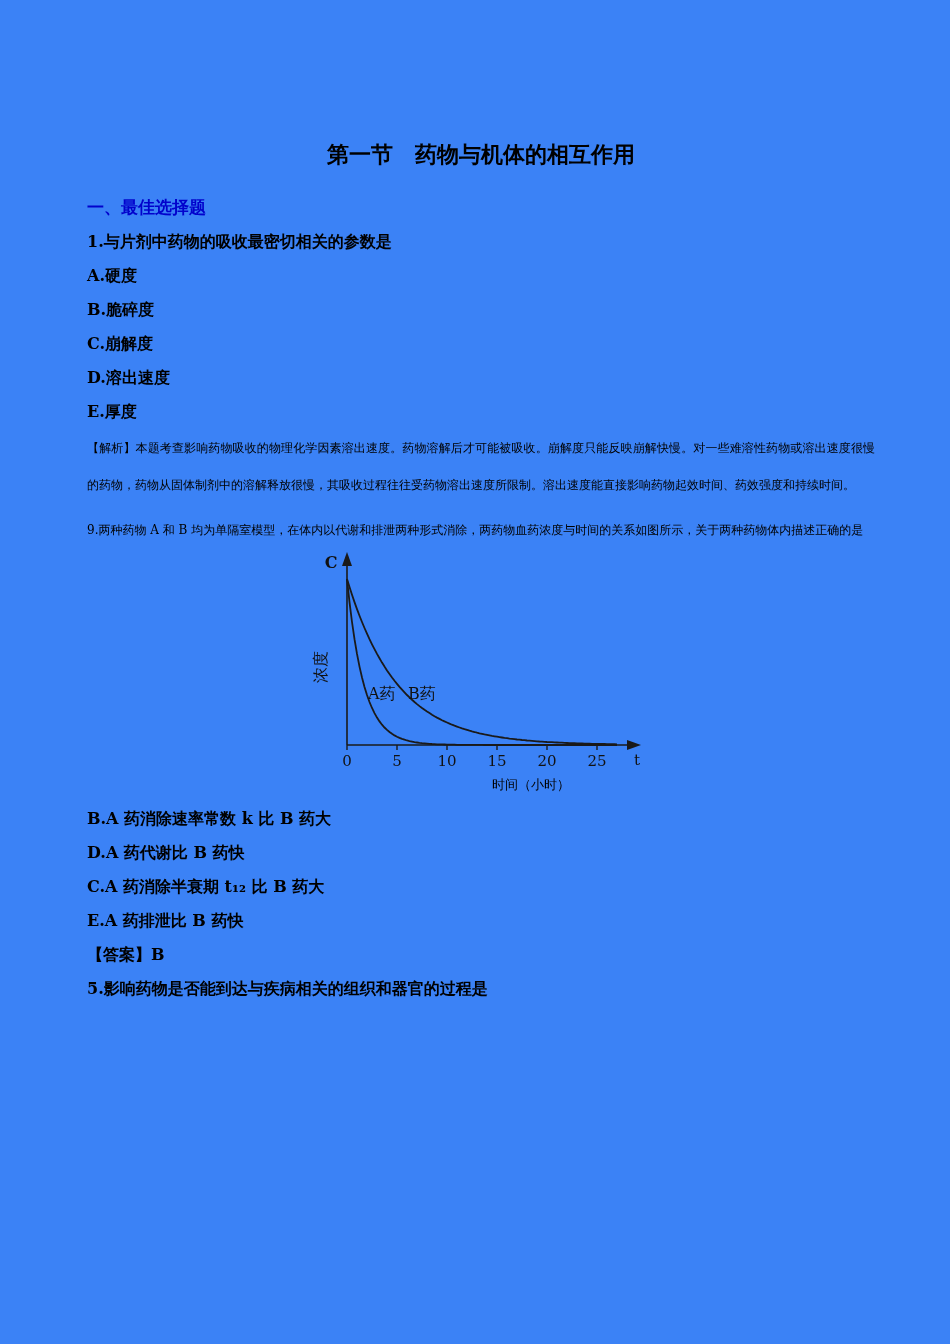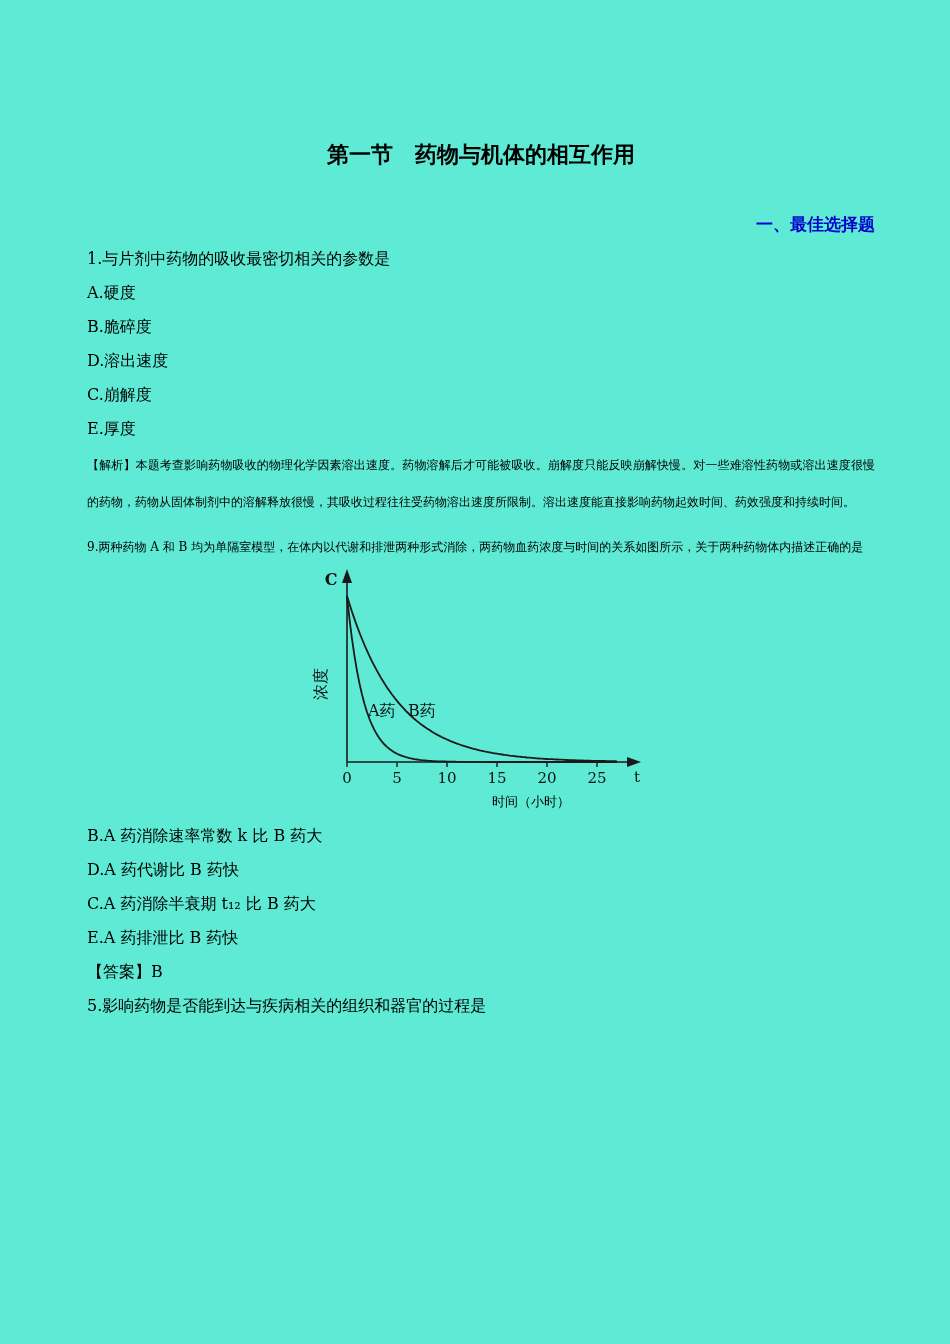--- a/index.html
+++ b/index.html
@@ -1,29 +1,29 @@
 <!DOCTYPE html>
 <html><head>
 <meta charset="utf-8">
 <style>
   html,body{margin:0;padding:0;background:#ffffff;}
   .page{
-    width:950px;height:1344px;background:#5eead4;color:#000;
+    width:950px;height:1344px;background:#3b82f6;color:#000;
     font-family:"DejaVu Serif","Liberation Serif",serif;
     box-sizing:border-box;padding:140px 75px 0 87px;overflow:hidden;
   }
   .doc-title{
     text-align:center;font-size:22px;font-weight:bold;
     line-height:28px;margin:0;
   }
   .section-heading{
     font-size:17px;font-weight:bold;line-height:22px;
-    margin:45px 0 0 0;color:#0202cc;text-align:right;
+    margin:28px 0 0 0;color:#0202cc;
   }
-  .line{font-size:16px;line-height:21px;margin:13px 0 0 0;}
+  .line{font-size:16px;line-height:21px;margin:13px 0 0 0;font-weight:bold;}
   .para{
     font-size:12px;line-height:37px;margin:8px 0 0 0;
     text-align:justify;
   }
   .chart-wrap{margin:0 0 0 213px;width:350px;height:225px;}
   .chart-wrap svg{display:block;}
   .chart-wrap text{font-family:"DejaVu Serif","Liberation Serif",serif;fill:#111;}
   .chart-caption{
     font-size:13px;line-height:21px;margin:0 0 8px 0;
     padding-left:100px;text-align:center;
@@ -34,22 +34,22 @@
 
 <div class="page">
 
   <h1 class="doc-title">第一节　药物与机体的相互作用</h1>
 
   <h2 class="section-heading">一、最佳选择题</h2>
 
   <p class="line">1.与片剂中药物的吸收最密切相关的参数是</p>
   <p class="line">A.硬度</p>
   <p class="line">B.脆碎度</p>
+  <p class="line">C.崩解度</p>
   <p class="line">D.溶出速度</p>
-  <p class="line">C.崩解度</p>
   <p class="line">E.厚度</p>
   <p class="para">【解析】本题考查影响药物吸收的物理化学因素溶出速度。药物溶解后才可能被吸收。崩解度只能反映崩解快慢。对一些难溶性药物或溶出速度很慢的药物，药物从固体制剂中的溶解释放很慢，其吸收过程往往受药物溶出速度所限制。溶出速度能直接影响药物起效时间、药效强度和持续时间。</p>
 
   <p class="para">9.两种药物 A 和 B 均为单隔室模型，在体内以代谢和排泄两种形式消除，两药物血药浓度与时间的关系如图所示，关于两种药物体内描述正确的是</p>
 
   <div class="chart-wrap">
       <svg width="350" height="225" viewBox="0 0 350 225">
         <line x1="47" y1="196" x2="330" y2="196" stroke="#1a1a1a" stroke-width="1.6"></line>
         <line x1="47" y1="196" x2="47" y2="14" stroke="#1a1a1a" stroke-width="1.6"></line>
         <polygon points="47,3 42,17 52,17" fill="#1a1a1a"></polygon>

